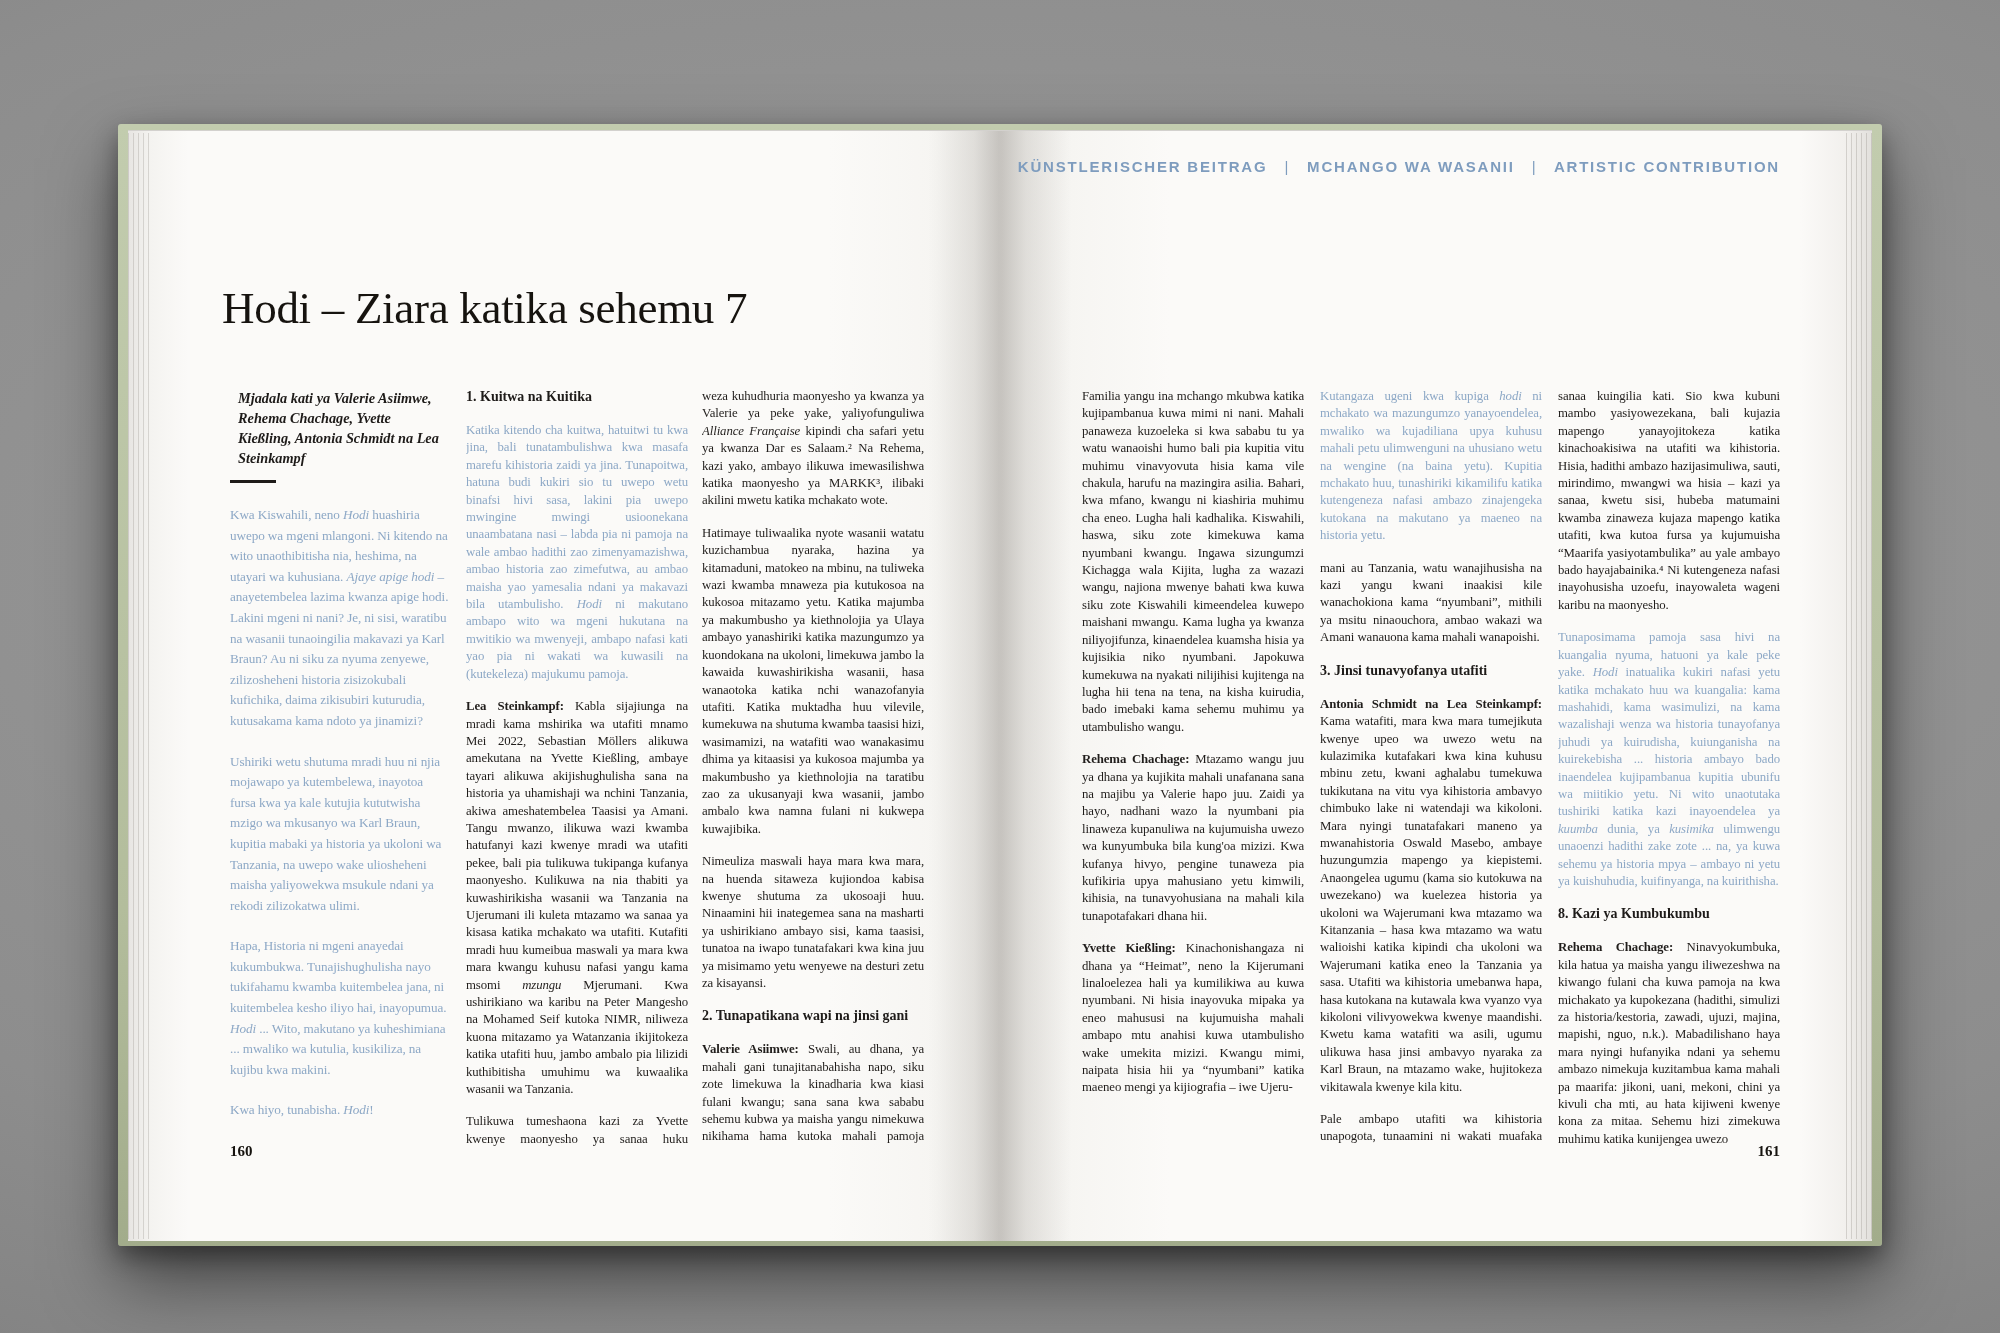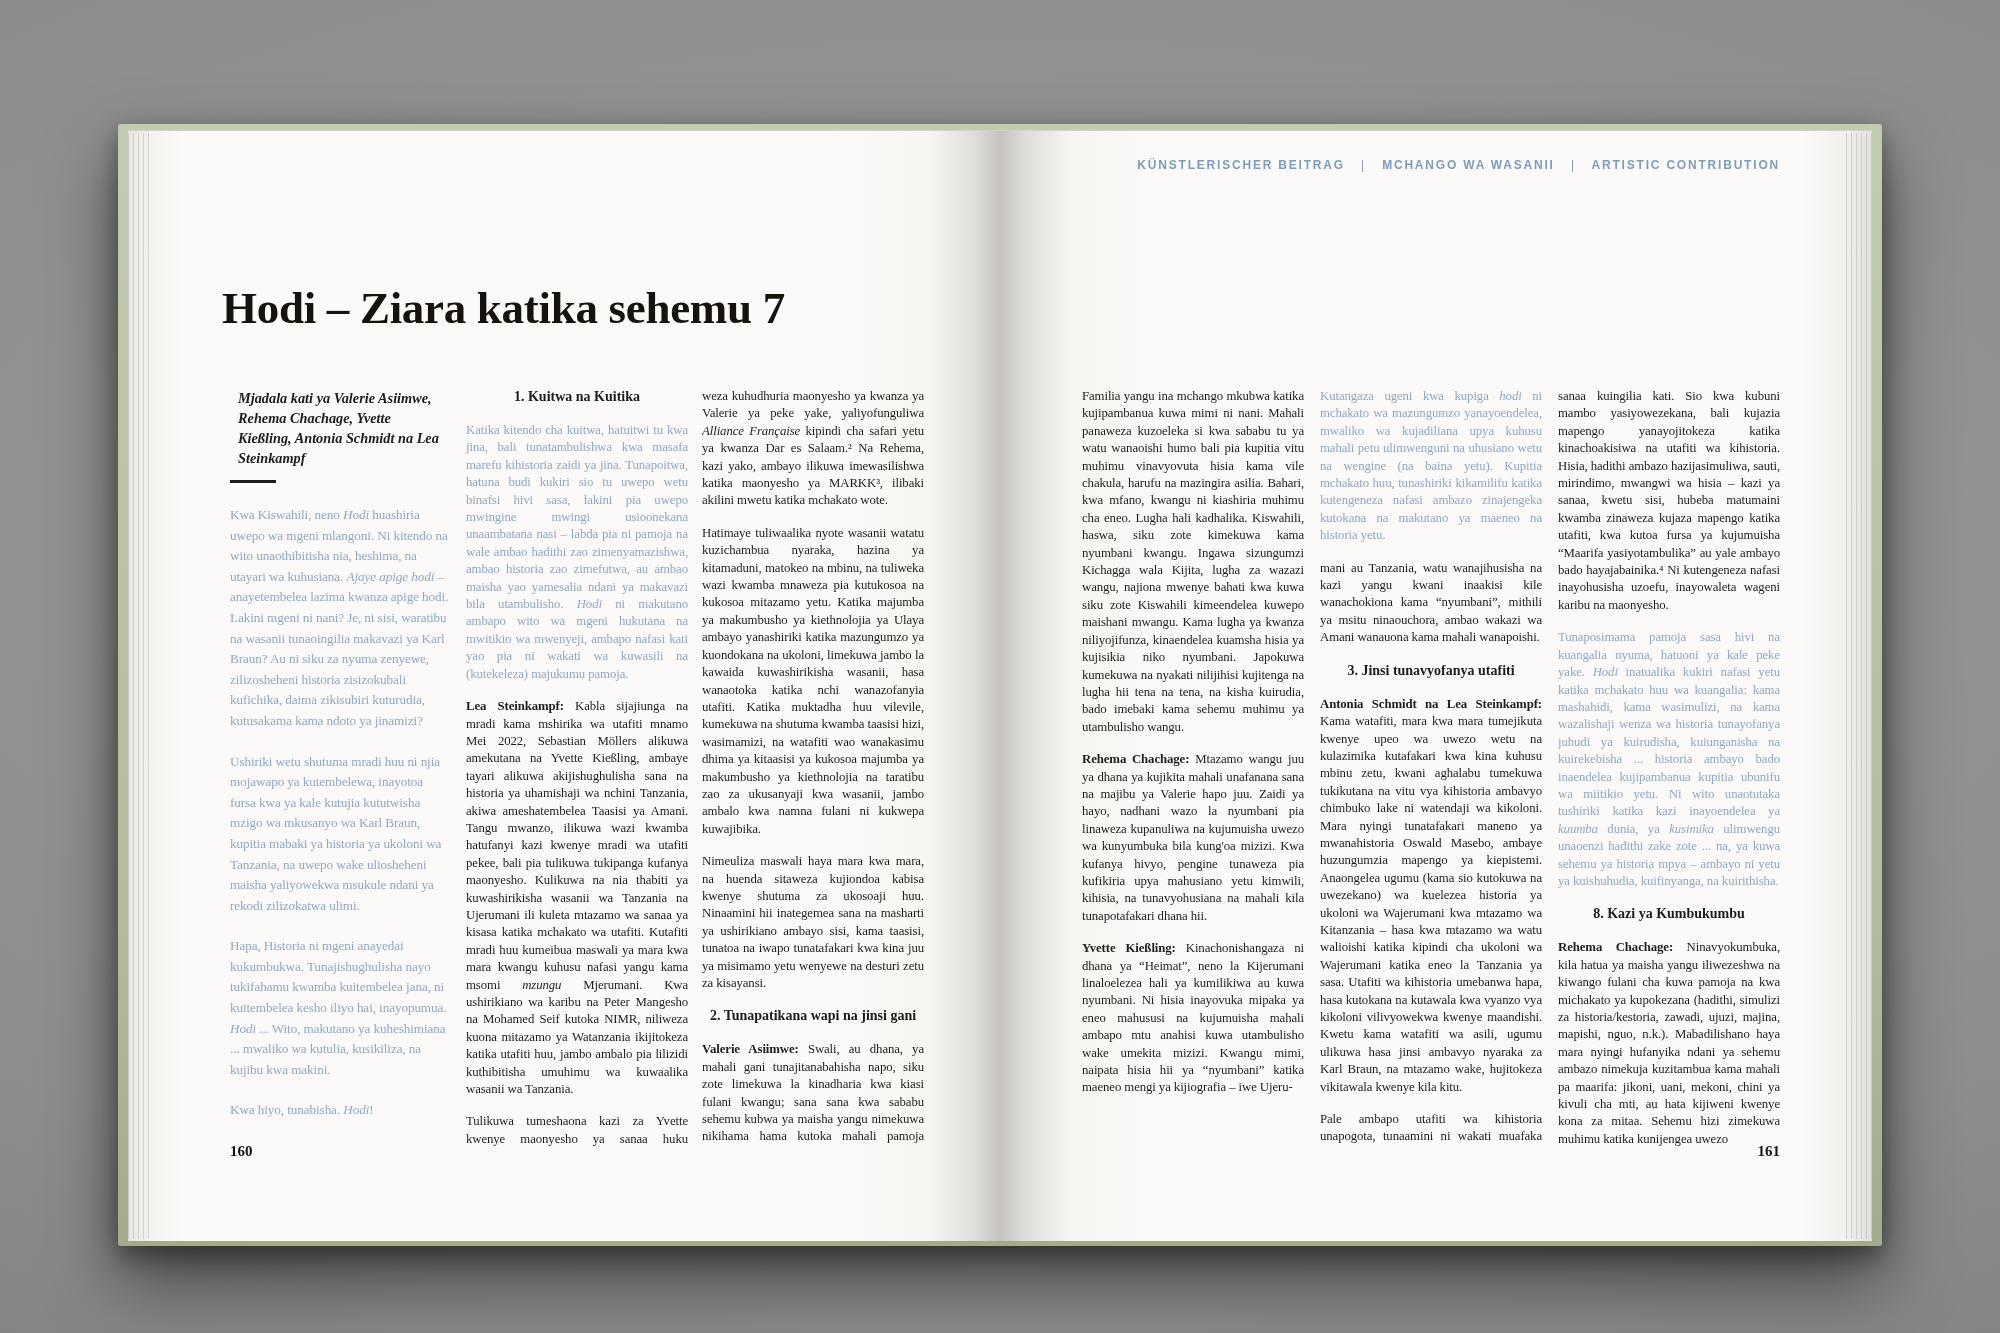--- a/index.html
+++ b/index.html
@@ -20,34 +20,34 @@
     background:linear-gradient(to right,#ebe9e5 0px,#f6f5f2 70px,#fbfaf8 170px,#fbfaf8 800px,#f2f0ed 845px,#e2e0dc 872px)}
   .spine{position:absolute;left:800px;top:0;width:144px;height:1110px;
     background:linear-gradient(to right,rgba(0,0,0,0) 0%,rgba(85,80,74,.10) 32%,rgba(70,64,58,.22) 49%,rgba(70,64,58,.22) 51%,rgba(85,80,74,.10) 68%,rgba(0,0,0,0) 100%)}
   .edge-stripes{position:absolute;top:2px;height:1106px}
   .edge-stripes.left{left:0;width:24px;
     background:repeating-linear-gradient(to right,rgba(140,135,128,.28) 0 1px,rgba(255,255,255,0) 1px 5px)}
   .edge-stripes.right{right:0;width:30px;
     background:repeating-linear-gradient(to left,rgba(140,135,128,.30) 0 1px,rgba(255,255,255,0) 1px 5px)}
   
   .running-header{position:absolute;top:158px;right:220px;white-space:nowrap;
-    font-family:"Liberation Sans",sans-serif;font-size:12px;font-weight:bold;letter-spacing:1.8px}
+    font-family:"Liberation Sans",sans-serif;font-size:15px;font-weight:bold;letter-spacing:1.8px}
   .running-header .rh-item{color:#7e9cbe}
   .running-header .sep{color:#7e9cbe;margin:0 11px;font-weight:normal}
-  .page-title{position:absolute;left:222px;top:282px;font-size:45px;font-weight:bold;
+  .page-title{position:absolute;left:222px;top:282px;font-size:45px;font-weight:normal;
     color:#16130f;letter-spacing:-.3px}
   .col{position:absolute;top:388px;width:222px;height:758px;overflow:hidden;
     text-align:justify;color:#201d1b}
   .col.intro-col{text-align:left}
   .para{font-size:12.8px;line-height:17.4px;margin:0 0 15px;letter-spacing:-.1px}
   .intro-col .para{font-size:13.2px;line-height:20.6px;margin:0 0 20px}
   .para.blue{color:#8da8c6}
   .para em{font-style:italic}
   .lead{font-weight:bold}
-  .col-heading{font-size:14px;line-height:18px;color:#1e1b19;margin:0 0 16px;text-align:center}
+  .col-heading{font-size:14px;line-height:18px;color:#1e1b19;margin:0 0 16px;text-align:left}
   .col-heading:not(:first-child){}
   .byline{font-size:14.3px;line-height:20px;font-weight:bold;font-style:italic;
     color:#1e1b19;margin:0 8px 12px;text-align:left}
   .rule{width:46px;height:3px;background:#1e1b19;margin:2px 0 22px}
   .col-l1{left:230px}.col-l2{left:466px}.col-l3{left:702px}
   .col-r1{left:1082px}.col-r2{left:1320px}.col-r3{left:1558px}
   .page-num{position:absolute;top:1143px;font-size:15px;font-weight:bold;color:#16130f}
   .page-num.pn-left{left:230px}
   .page-num.pn-right{right:220px;text-align:left}
 </style>

